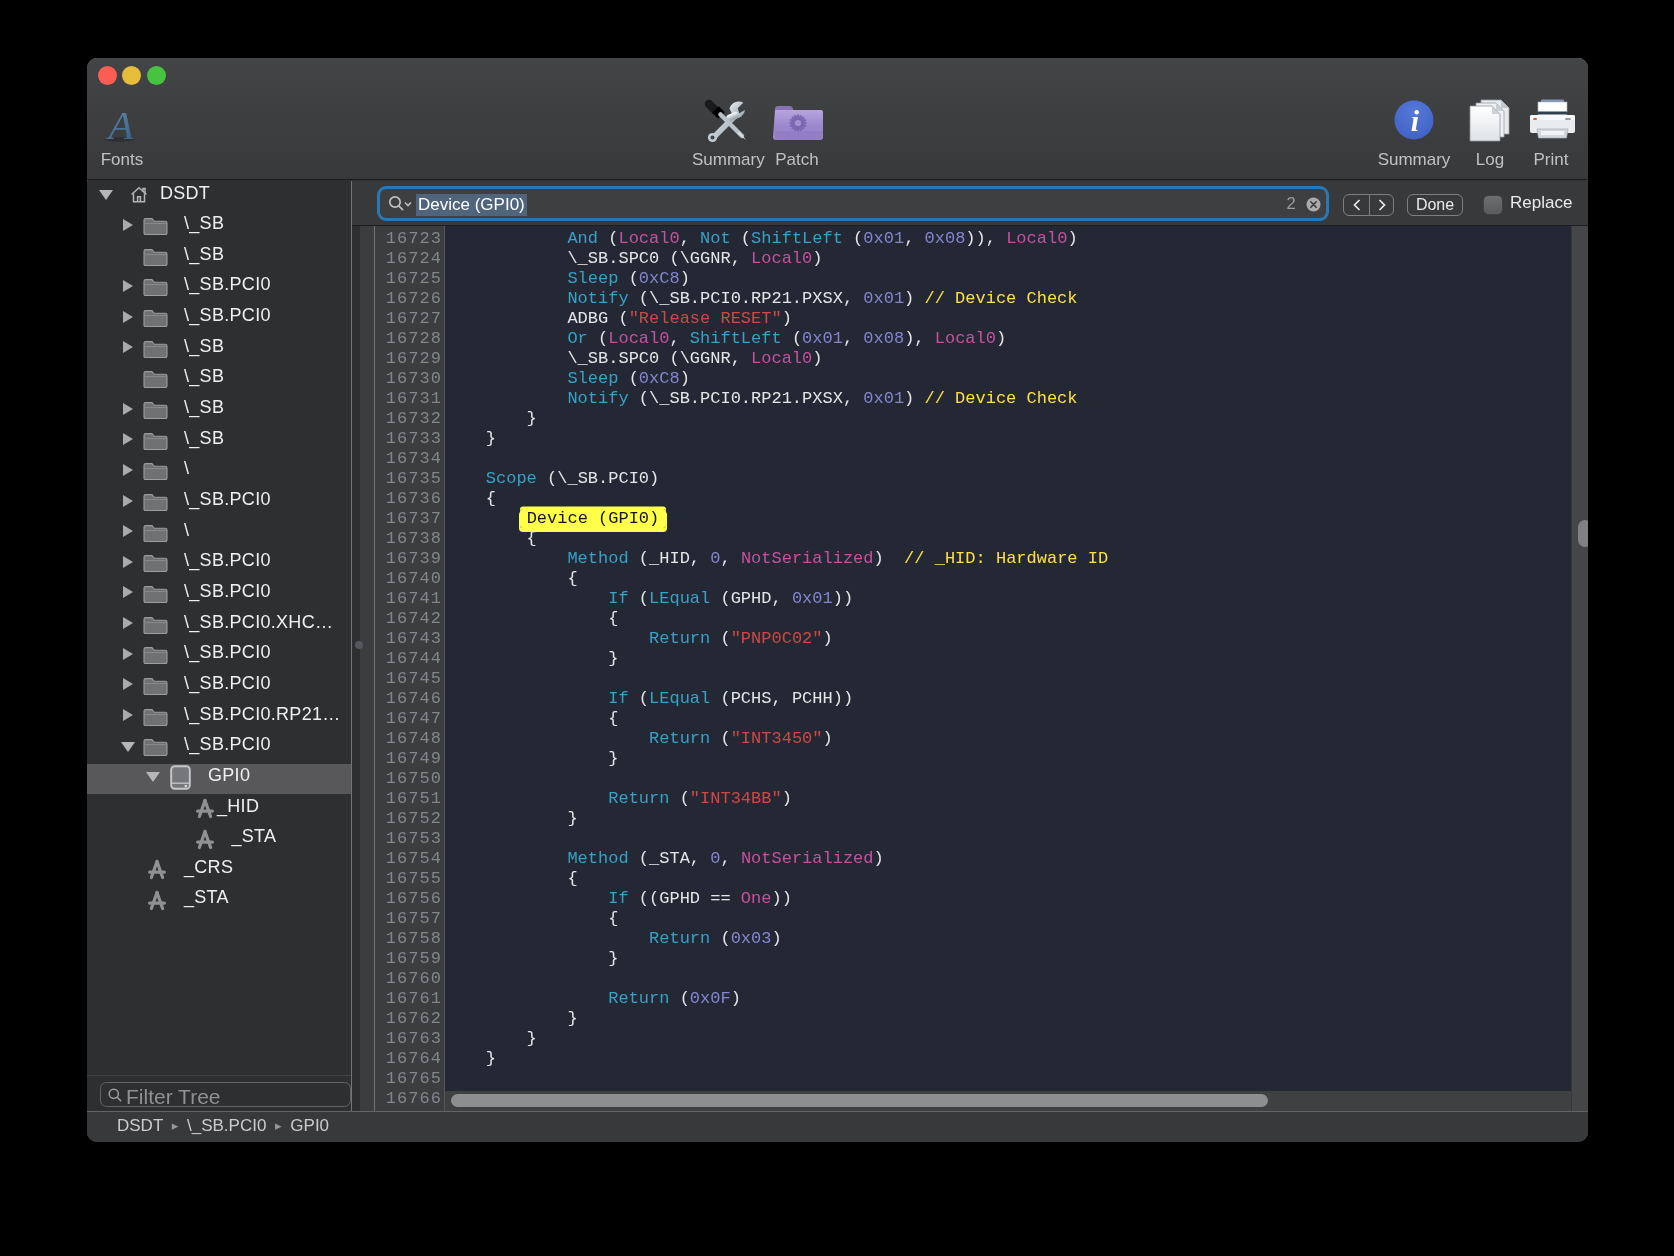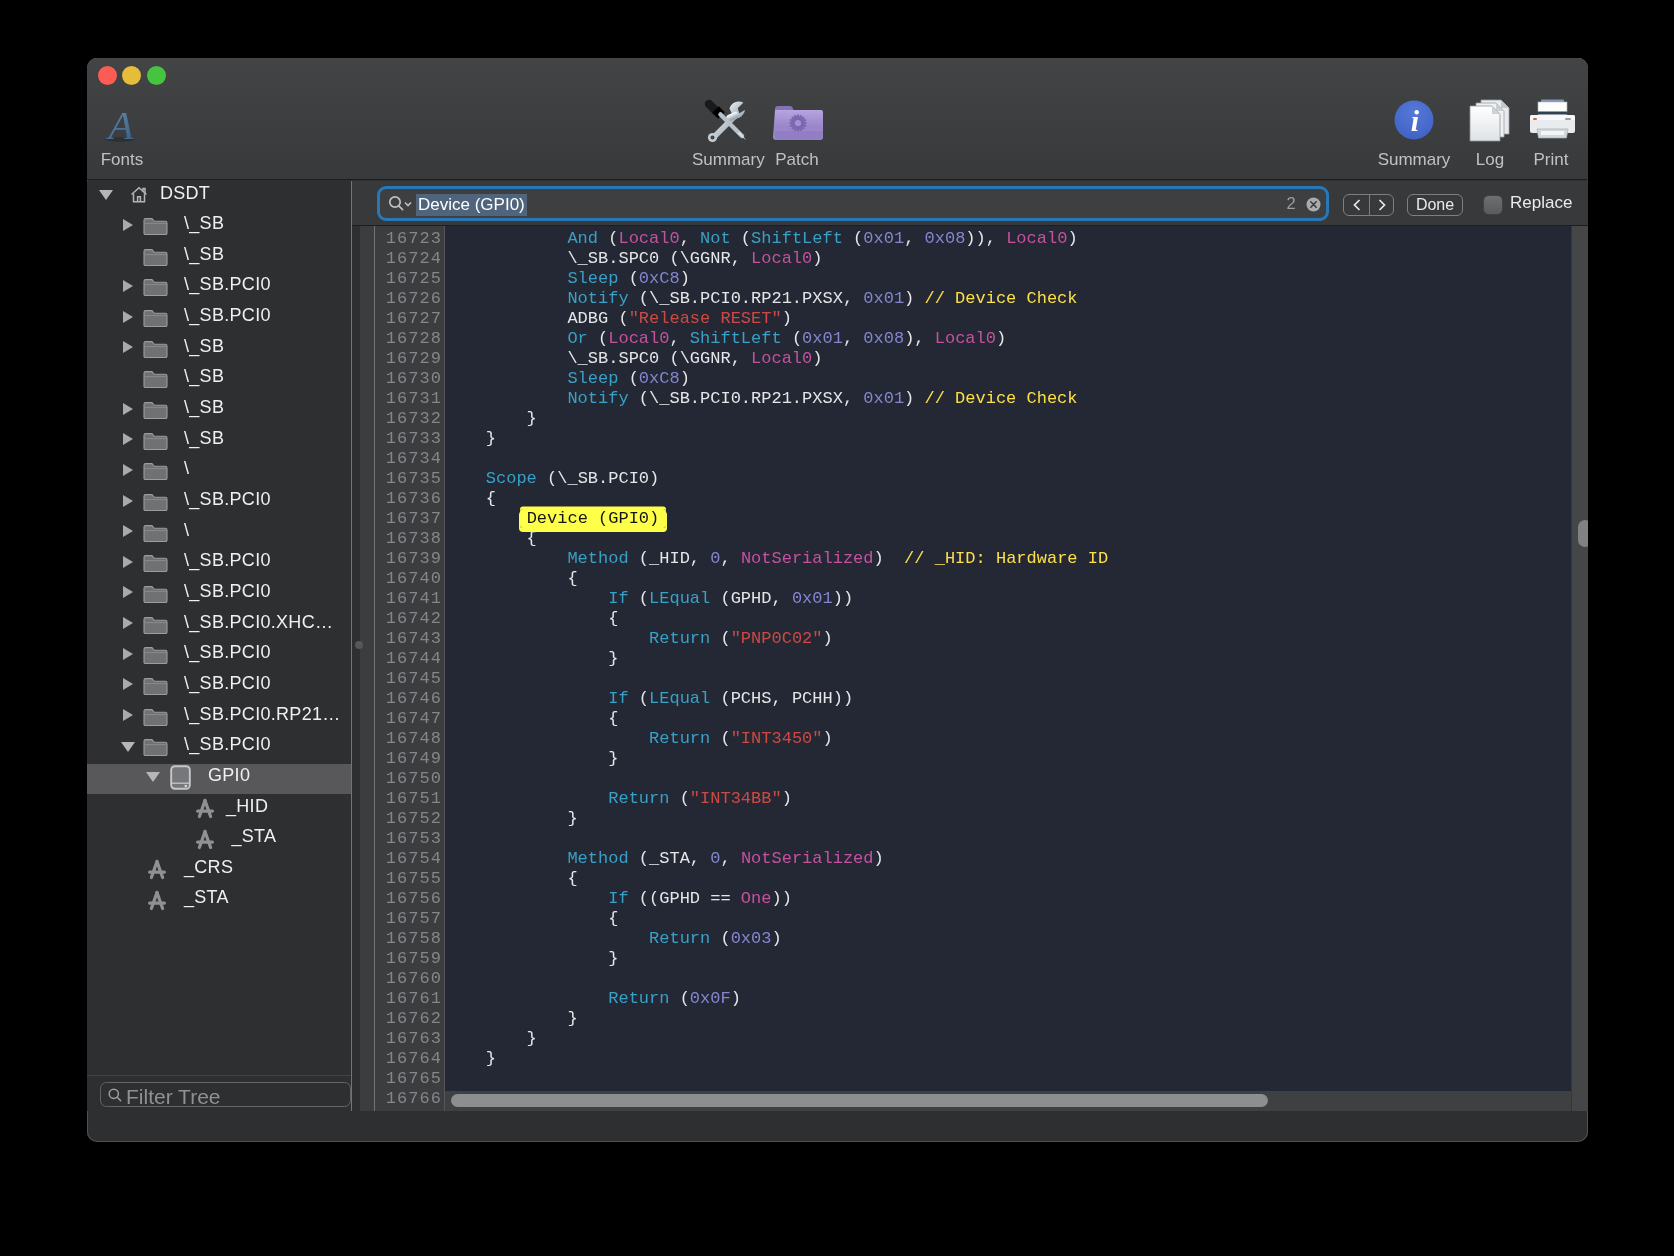--- a/index.html
+++ b/index.html
@@ -356,21 +356,21 @@
       <div class="lbl" style="left:121px;">GPI0</div>
     </div>
     <div class="trow" style="top:611.0px;">
       <svg class="abs" style="left:105.5px; top:4px;" width="24" height="24" viewBox="0 0 24 24">
   <g fill="none" stroke="#8f9193" stroke-width="3.2" stroke-linecap="round">
     <path d="M6.4,20.6 L12,4.4"></path>
     <path d="M12,4.4 L17.6,20.6"></path>
     <path d="M4.6,15.1 H19.4"></path>
   </g>
 </svg>
-      <div class="lbl" style="left:139px;">_HID</div>
+      <div class="lbl" style="left:130px;">_HID</div>
     </div>
     <div class="trow" style="top:641.6px;">
       <svg class="abs" style="left:105.5px; top:4px;" width="24" height="24" viewBox="0 0 24 24">
   <g fill="none" stroke="#8f9193" stroke-width="3.2" stroke-linecap="round">
     <path d="M6.4,20.6 L12,4.4"></path>
     <path d="M12,4.4 L17.6,20.6"></path>
     <path d="M4.6,15.1 H19.4"></path>
   </g>
 </svg>
       <div class="lbl" style="left:144.5px;">_STA</div>
@@ -501,13 +501,16 @@
 </pre>
       </div>
     <div id="hstrip">
         <div class="thumb"></div>
       </div>
     <div id="vtrack">
         <div class="edge"></div>
         <div class="thumb"></div>
       </div>
   </div>
+  <div id="status">
+    <div class="crumb">DSDT <span class="sep">▸</span> \_SB.PCI0 <span class="sep">▸</span> GPI0</div>
+  </div>
 </div>
 
 </body></html>

